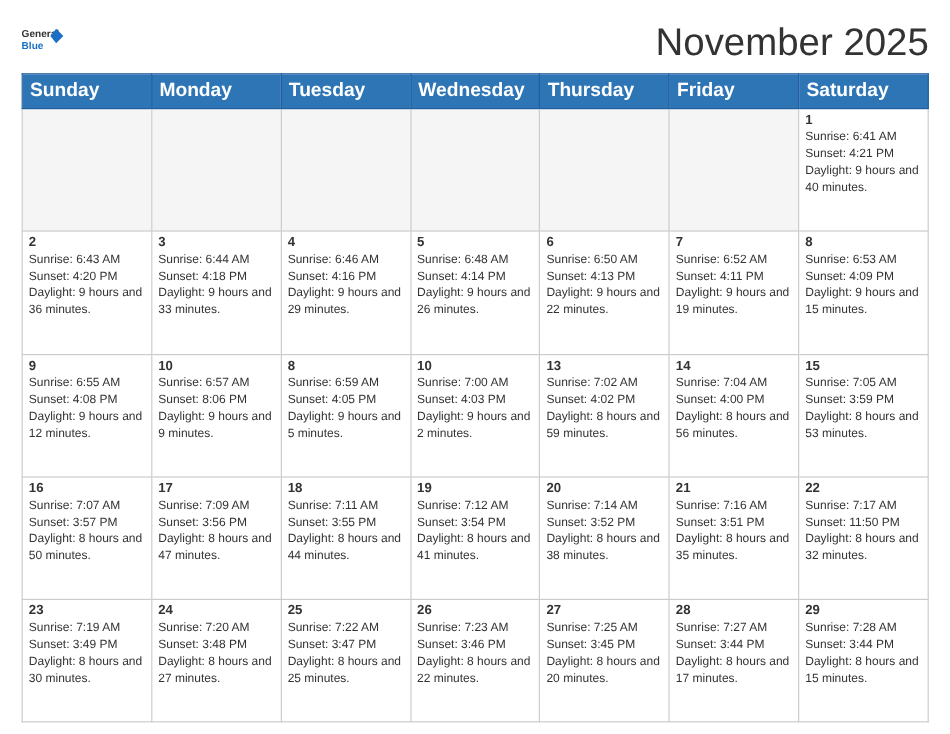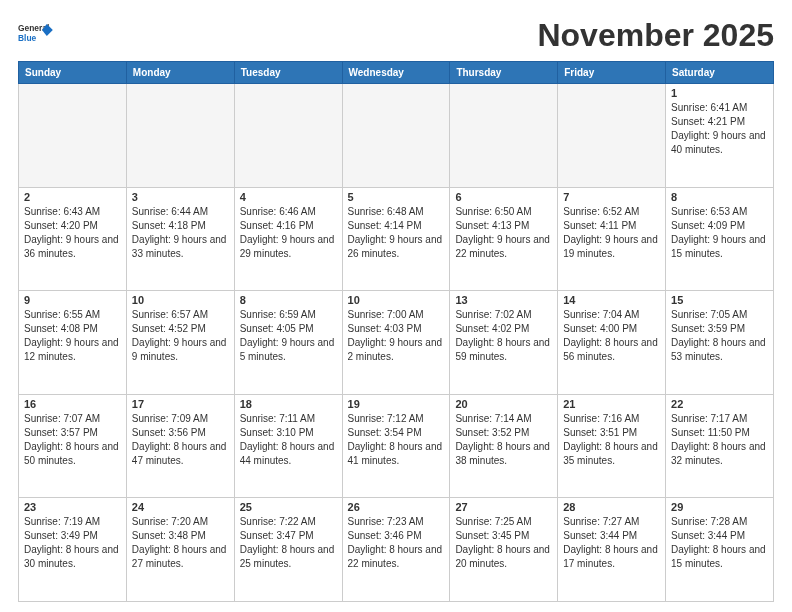--- a/index.html
+++ b/index.html
@@ -30,39 +30,39 @@
     }
     .logo-icon {
       width: 36px;
       height: 30px;
     }
     .title-block {
       text-align: right;
     }
     .month-title {
       font-size: 32px;
-      font-weight: bold;
+      font-weight: normal;
       color: #333;
       line-height: 1.1;
     }
     .subtitle {
       font-size: 14px;
       color: #555;
     }
     .calendar {
       flex: 1;
       border: 1px solid #ccc;
       border-collapse: collapse;
       width: 100%;
       table-layout: fixed;
     }
     .calendar th {
       background: #2e75b6;
       color: #fff;
-      font-size: 10px;
+      font-size: 16px;
       font-weight: bold;
       text-align: left;
       padding: 5px 6px;
       border: 1px solid #2060a0;
     }
     .calendar td {
       border: 1px solid #ccc;
       vertical-align: top;
       padding: 3px 5px;
       font-size: 9.5px;
@@ -163,21 +163,21 @@
         </td>
       </tr>
 
       <tr class="week-row">
         <td>
           <div class="day-num">9</div>
           <div class="day-info">Sunrise: <span>6:55 AM</span><br>Sunset: <span>4:08 PM</span><br>Daylight: <span>9 hours and 12 minutes.</span></div>
         </td>
         <td>
           <div class="day-num">10</div>
-          <div class="day-info">Sunrise: <span>6:57 AM</span><br>Sunset: <span>4:52 PM</span><br>Daylight: <span>9 hours and 9 minutes.</span></div>
+          <div class="day-info">Sunrise: <span>6:57 AM</span><br>Sunset: <span>8:06 PM</span><br>Daylight: <span>9 hours and 9 minutes.</span></div>
         </td>
         <td>
           <div class="day-num">8</div>
           <div class="day-info">Sunrise: <span>6:59 AM</span><br>Sunset: <span>4:05 PM</span><br>Daylight: <span>9 hours and 5 minutes.</span></div>
         </td>
         <td>
           <div class="day-num">10</div>
           <div class="day-info">Sunrise: <span>7:00 AM</span><br>Sunset: <span>4:03 PM</span><br>Daylight: <span>9 hours and 2 minutes.</span></div>
         </td>
         <td>
@@ -198,21 +198,21 @@
         <td>
           <div class="day-num">16</div>
           <div class="day-info">Sunrise: <span>7:07 AM</span><br>Sunset: <span>3:57 PM</span><br>Daylight: <span>8 hours and 50 minutes.</span></div>
         </td>
         <td>
           <div class="day-num">17</div>
           <div class="day-info">Sunrise: <span>7:09 AM</span><br>Sunset: <span>3:56 PM</span><br>Daylight: <span>8 hours and 47 minutes.</span></div>
         </td>
         <td>
           <div class="day-num">18</div>
-          <div class="day-info">Sunrise: <span>7:11 AM</span><br>Sunset: <span>3:10 PM</span><br>Daylight: <span>8 hours and 44 minutes.</span></div>
+          <div class="day-info">Sunrise: <span>7:11 AM</span><br>Sunset: <span>3:55 PM</span><br>Daylight: <span>8 hours and 44 minutes.</span></div>
         </td>
         <td>
           <div class="day-num">19</div>
           <div class="day-info">Sunrise: <span>7:12 AM</span><br>Sunset: <span>3:54 PM</span><br>Daylight: <span>8 hours and 41 minutes.</span></div>
         </td>
         <td>
           <div class="day-num">20</div>
           <div class="day-info">Sunrise: <span>7:14 AM</span><br>Sunset: <span>3:52 PM</span><br>Daylight: <span>8 hours and 38 minutes.</span></div>
         </td>
         <td>

